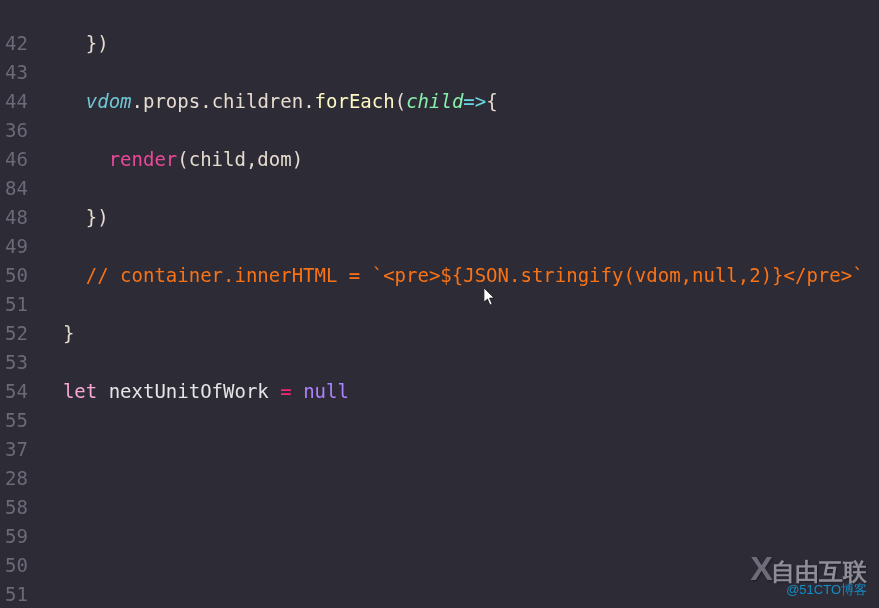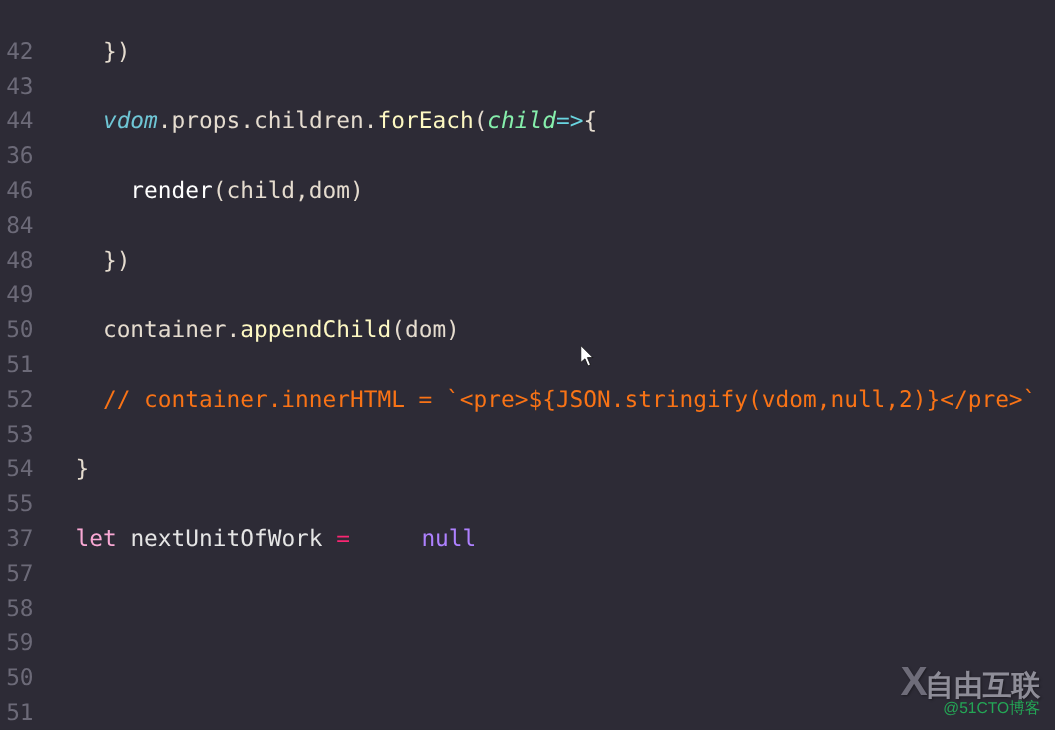--- a/index.html
+++ b/index.html
@@ -28,31 +28,31 @@
   flex-shrink: 0;
 }
 .gutter div { height: 29px; }
 .code {
   flex: 1;
   white-space: pre;
   position: relative;
 }
 .line { height: 29px; }
 .kw-let, .kw-fn, .kw-export, .kw-default { color: #f9a8d4; }
-.kw-null { color: #ae81ff; margin-left: 48px; }
+.kw-null { color: #ae81ff; }
 .obj { color: #6fc6d5; font-style: italic; }
 .prop { color: #e5dccf; }
 .method { color: #fef9c3; }
 .arrow { color: #69d5e0; }
 .param { color: #86efac; font-style: italic; }
 .punct { color: #e5dccf; }
 .brace { color: #e5dccf; }
 .comment { color: #f97316; text-align: right; }
 .op { color: #f92672; }
-.fname { color: #ffffff; }
+.fname { color: #ec4899; }
 .name { color: #e5e5e5; }
 .cursor {
   position: absolute;
   pointer-events: none;
   left: 484px;
   top: 288px;
   width: 12px;
   height: 18px;
 }
 .watermark1 {
@@ -70,21 +70,21 @@
   font-size: 34px;
   color: #8a8896;
   font-weight: 900;
   letter-spacing: -4px;
   margin-right: 2px;
 }
 .watermark2 {
   position: absolute;
   right: 12px;
   bottom: 4px;
-  color: #22c55e;
+  color: #0ea5e9;
   font-family: sans-serif;
   font-size: 13px;
   opacity: 0.8;
   text-align: center;
 }
 </style>
 </head>
 <body>
 
 <div class="editor">
@@ -98,32 +98,31 @@
     <div>84</div>
     <div>48</div>
     <div>49</div>
     <div>50</div>
     <div>51</div>
     <div>52</div>
     <div>53</div>
     <div>54</div>
     <div>55</div>
     <div>37</div>
-    <div>57</div>
+    <div>28</div>
     <div>58</div>
     <div>59</div>
     <div>50</div>
     <div>51</div>
   </div>
   <div class="code">
 <div class="line"><span class="punct">    })</span></div>
 <div class="line"><span>    </span><span class="obj">vdom</span><span class="punct">.</span><span class="prop">props</span><span class="punct">.</span><span class="prop">children</span><span class="punct">.</span><span class="method">forEach</span><span class="punct">(</span><span class="param">child</span><span class="arrow">=&gt;</span><span class="brace">{</span></div>
 <div class="line"><span>      </span><span class="fname">render</span><span class="punct">(child,dom)</span></div>
 <div class="line"><span class="punct">    })</span></div>
-<div class="line"><span class="prop">    container.</span><span class="method">appendChild</span><span class="punct">(dom)</span></div>
 <div class="line"><span class="comment">    // container.innerHTML = `&lt;pre&gt;${JSON.stringify(vdom,null,2)}&lt;/pre&gt;`</span></div>
 <div class="line"><span class="brace">  }</span></div>
 <div class="line"><span>  </span><span class="kw-let">let</span><span class="name"> nextUnitOfWork </span><span class="op">=</span><span> </span><span class="kw-null">null</span></div>
 
 
 
 
 
 
 

